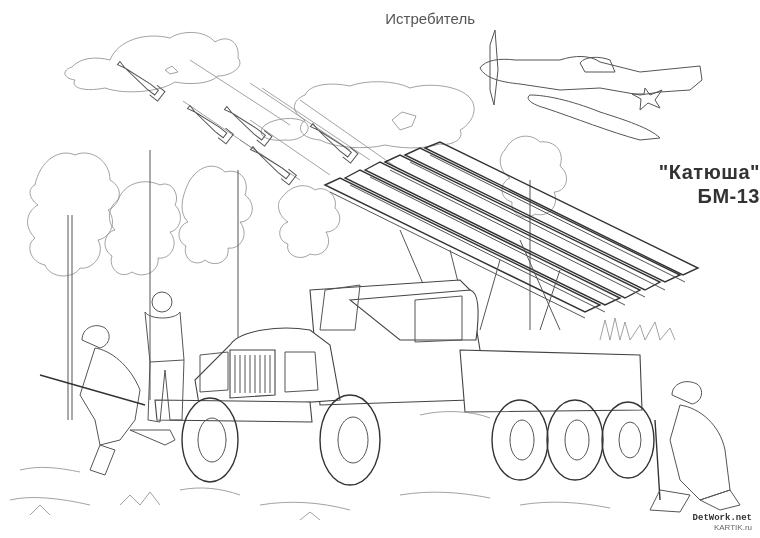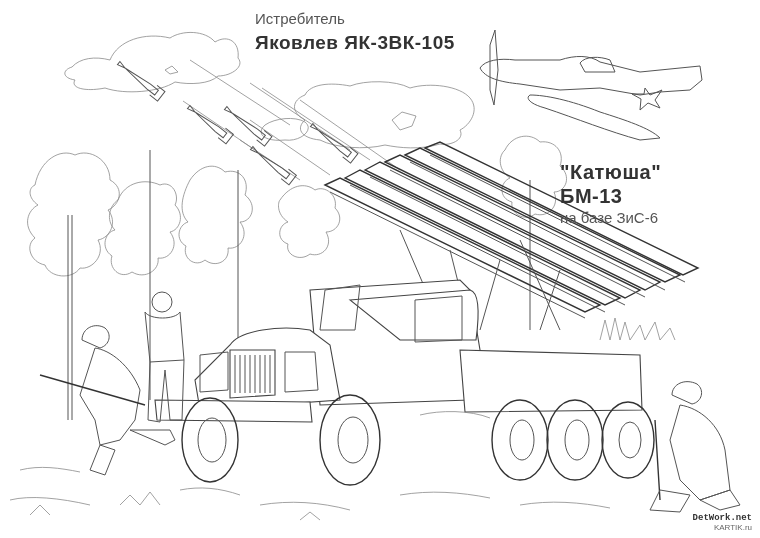--- a/index.html
+++ b/index.html
@@ -1,19 +1,19 @@
 <!DOCTYPE html>
 <html><head>
 <meta charset="utf-8">
 <style>
   html, body { margin:0; padding:0; background:#ffffff; }
   body { width:760px; height:538px; overflow:hidden; position:relative;
          font-family:"Liberation Sans", sans-serif; }
   #canvas { position:absolute; left:0; top:0; width:760px; height:538px; }
-  .lbl { position:absolute; color:#3c3c3c; text-align:left; white-space:nowrap; }
+  .lbl { position:absolute; color:#3c3c3c; text-align:right; white-space:nowrap; }
   .lbl-sub { font-size:15px; font-weight:normal; color:#555; }
   .lbl-main { font-size:19px; font-weight:bold; color:#333; letter-spacing:0.5px; }
   #title-plane { left:255px; top:8px; width:220px; }
   #title-plane .lbl-sub { display:block; line-height:22px; }
   #title-plane .lbl-main { display:block; line-height:26px; }
   #title-katyusha { left:560px; top:160px; width:200px; }
   #title-katyusha span { display:block; }
   #title-katyusha .lbl-sub { line-height:20px; }
   #title-katyusha .lbl-main { font-size:20px; line-height:24px; }
   #title-katyusha .lbl-base { font-size:15px; color:#555; line-height:20px; }
@@ -157,25 +157,23 @@
   <g>
     <path class="lt" d="M600,340 L605,320 L610,340 L615,318 L620,340 L625,322 L630,340 L640,325 L645,340 L655,322 L660,340 L670,328 L675,340"></path>
     <path class="lt" d="M20,470 C40,465 60,468 80,472 M10,500 C30,495 60,498 90,505 M180,490 C200,486 220,488 240,495 M260,505 C290,500 320,502 350,510 M400,495 C430,490 460,492 490,498 M520,505 C550,500 580,502 610,508"></path>
     <path class="lt" d="M120,505 L130,495 L140,505 L150,492 L160,505"></path>
     <path class="lt" d="M30,515 L40,505 L50,515 M300,520 L310,512 L320,520"></path>
   </g>
 </svg>
 
 <div class="lbl" id="title-plane">
   <span class="lbl-sub">Истребитель</span>
-  <span class="lbl-main">Яковлев ЯК-3ВК-105</span>
 </div>
 
 <div class="lbl" id="title-katyusha">
   <span class="lbl-main">"Катюша"</span>
   <span class="lbl-main">БМ-13</span>
-  <span class="lbl-base">на базе ЗиС-6</span>
 </div>
 
 <div id="watermark">
   <b>DetWork.net</b><br>
   <span>KARTIK.ru</span>
 </div>
 
 </body></html>

